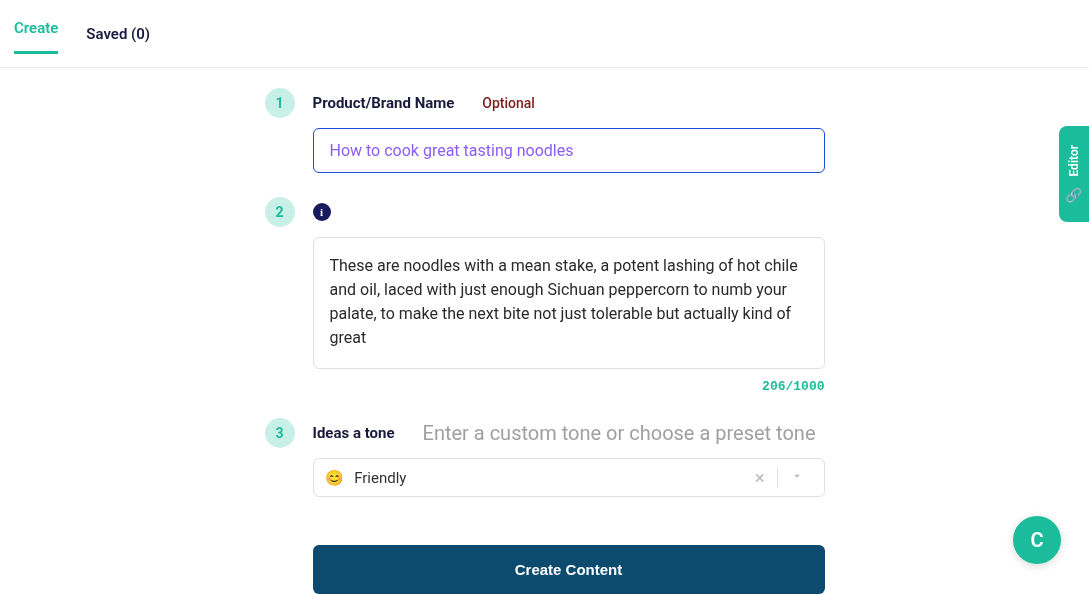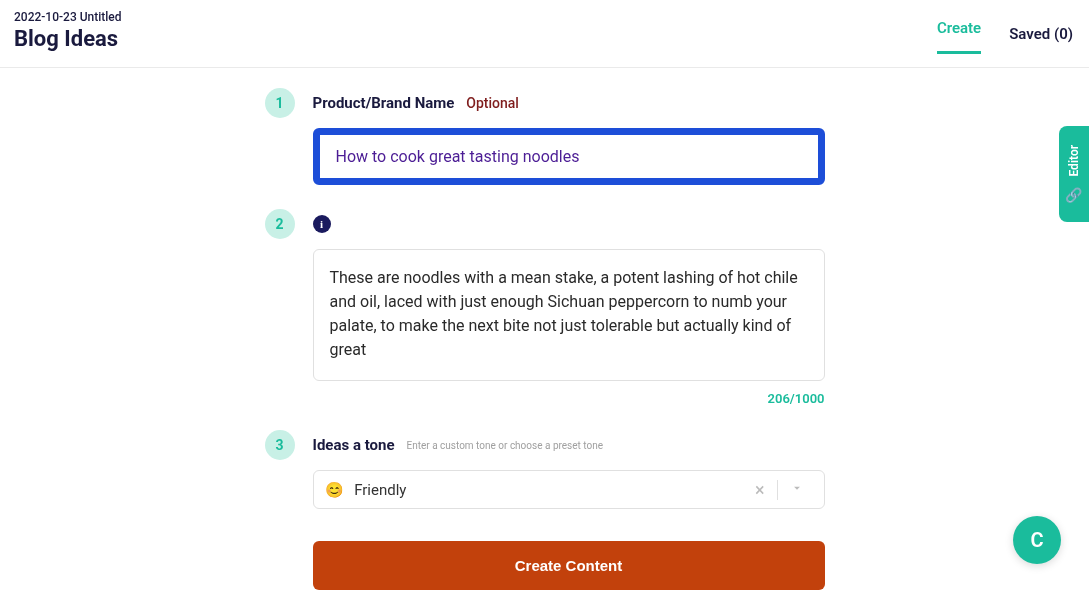--- a/index.html
+++ b/index.html
@@ -10,55 +10,51 @@
 .doc-date { font-size: 12px; color: #1a1a3e; font-weight: 500; }
 .doc-title { font-size: 22px; font-weight: 700; color: #1a1a3e; margin-top: 2px; }
 .header-right { display: flex; gap: 28px; align-items: center; padding-top: 6px; }
 .tab { font-size: 15px; font-weight: 600; cursor: pointer; padding-bottom: 14px; }
 .tab.active { color: #1abc9c; border-bottom: 3px solid #1abc9c; text-align: right; }
 .tab.inactive { color: #1a1a3e; margin-top: 9px; }
 
 .content { width: 560px; margin: 20px auto 0; }
 .step { display: flex; align-items: flex-start; gap: 18px; margin-bottom: 10px; }
 .step-num { width: 30px; height: 30px; border-radius: 50%; background: #c8f0e6; color: #1abc9c; font-weight: 700; font-size: 14px; display: flex; align-items: center; justify-content: center; flex-shrink: 0; }
-.step-head { display: flex; align-items: center; gap: 12px; height: 30px; }
+.step-head { display: flex; align-items: center; gap: 28px; height: 30px; }
 .step-label { font-size: 15px; font-weight: 700; color: #1a1a3e; }
 .optional { font-size: 14px; color: #7f1d1d; font-weight: 500; }
 .info-icon { width: 18px; height: 18px; border-radius: 50%; background: #1a1a5e; color: #fff; font-size: 11px; font-weight: 700; display: flex; align-items: center; justify-content: center; font-style: normal; font-family: Georgia, serif; }
-.tone-hint { font-size: 10px; color: #a0a0a0; }
+.tone-hint { font-size: 20px; color: #a0a0a0; }
 
 .field-wrap { margin-left: 48px; margin-bottom: 24px; }
-.input-box { width: 100%; border: 7px solid #1d4ed8; border-radius: 6px; padding: 12px 16px; font-size: 16px; color: #4c1d95; font-family: inherit; background: #fff; }
+.input-box { width: 100%; border: 1px solid #1d4ed8; border-radius: 6px; padding: 12px 16px; font-size: 16px; color: #8b5cf6; font-family: inherit; background: #fff; }
 .textarea-box { width: 100%; border: 1px solid #e0e0e0; border-radius: 6px; padding: 16px; font-size: 16px; color: #2a2a2a; font-family: inherit; line-height: 1.5; resize: none; height: 132px; background: #fff; }
-.counter { text-align: right; font-size: 13px; color: #1abc9c; font-weight: 600; margin-top: 6px; }
+.counter { text-align: right; font-size: 13px; color: #1abc9c; font-weight: 600; margin-top: 6px; font-family: Liberation Mono, monospace; }
 
 .tone-select { display: flex; align-items: center; border: 1px solid #e0e0e0; border-radius: 6px; padding: 8px 12px; background: #fff; }
 .tone-emoji { font-size: 15px; margin-right: 10px; }
 .tone-val { flex: 1; font-size: 15px; color: #333; }
 .clear-x { color: #bbb; font-size: 18px; cursor: pointer; padding: 0 12px; }
 .divider { width: 1px; height: 20px; background: #e0e0e0; }
 .chev { padding: 0 8px 0 12px; cursor: pointer; }
 .chev svg { width: 14px; height: 14px; fill: #bbb; }
 
-.create-btn { width: 100%; background: #c2410c; color: #fff; border: none; border-radius: 6px; padding: 16px; font-size: 15px; font-weight: 600; cursor: pointer; margin-top: 32px; }
+.create-btn { width: 100%; background: #0c4a6e; color: #fff; border: none; border-radius: 6px; padding: 16px; font-size: 15px; font-weight: 600; cursor: pointer; margin-top: 48px; }
 
 .editor-tab { position: fixed; right: 0; top: 126px; background: #1abc9c; color: #fff; width: 30px; height: 96px; border-radius: 8px 0 0 8px; display: flex; flex-direction: column; align-items: center; justify-content: center; gap: 10px; cursor: pointer; }
 .editor-text { writing-mode: vertical-rl; font-size: 12px; font-weight: 600; transform: rotate(180deg); }
 .editor-icon { font-size: 14px; }
 
 .help-fab { position: fixed; right: 28px; bottom: 30px; width: 48px; height: 48px; border-radius: 50%; background: #1abc9c; color: #fff; display: flex; align-items: center; justify-content: center; font-size: 20px; font-weight: 600; cursor: pointer; box-shadow: 0 2px 8px rgba(0,0,0,0.15); }
 </style>
 </head>
 <body>
 
 <div class="header">
-  <div class="header-left">
-    <div class="doc-date">2022-10-23 Untitled</div>
-    <div class="doc-title">Blog Ideas</div>
-  </div>
   <div class="header-right">
     <div class="tab active">Create</div>
     <div class="tab inactive">Saved (0)</div>
   </div>
 </div>
 
 <div class="content">
 
   <div class="step">
     <div class="step-num">1</div>

